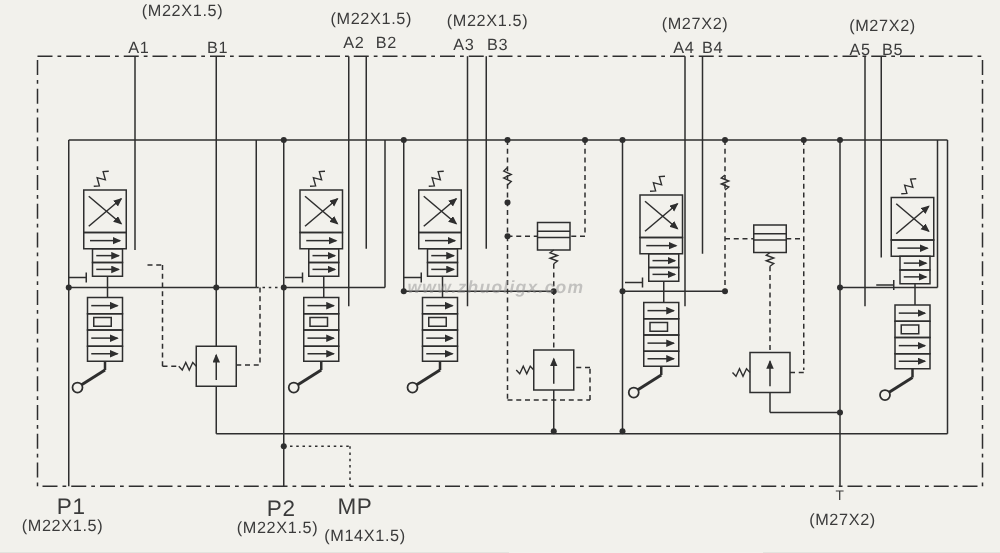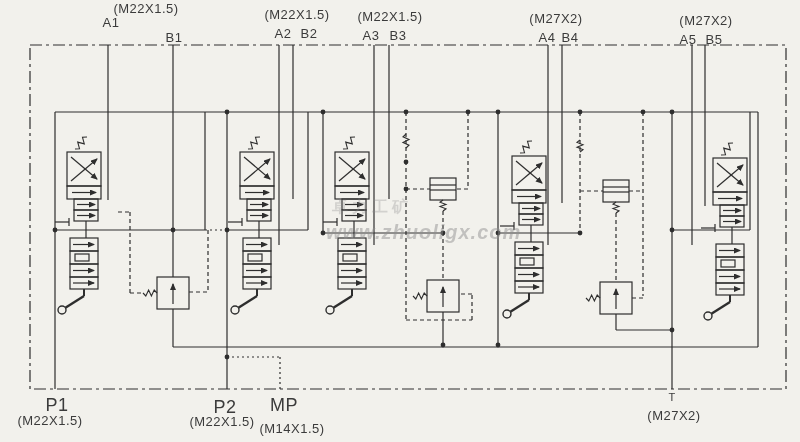--- a/index.html
+++ b/index.html
@@ -14,21 +14,21 @@
     font-size:13px;color:#3b3b3b;white-space:nowrap;letter-spacing:.5px;
     font-family:"Liberation Sans",sans-serif;line-height:1.1;
   }
   .lbl.big{font-size:18px;}
   .lbl.small{font-size:11px;}
   .wm{
     position:absolute;font-weight:bold;white-space:nowrap;
     font-family:"Liberation Sans",sans-serif;pointer-events:none;
   }
   .wm-cjk{left:332px;top:197px;font-size:16px;letter-spacing:4px;color:#8a8a8a;opacity:.30;}
-  .wm-url{left:326px;top:221px;font-size:20px;letter-spacing:1px;color:#8f8f8f;opacity:.48;font-style:italic;}
+  .wm-url{left:326px;top:221px;font-size:14px;letter-spacing:1px;color:#8f8f8f;opacity:.48;font-style:italic;}
 </style>
 </head>
 <body>
 
 <div class="stage">
 
   <svg id="schem" width="800" height="442" viewBox="0 0 800 442">
       <defs>
         <marker id="ah" markerWidth="8" markerHeight="8" refX="6" refY="3" orient="auto" markerUnits="userSpaceOnUse">
           <path d="M0,0 L7,3 L0,6 z" fill="#2e2e2e"></path>
@@ -267,21 +267,21 @@
         <circle cx="406" cy="162" r="2.4" fill="#2e2e2e" stroke="none"></circle>
         <circle cx="406" cy="189" r="2.4" fill="#2e2e2e" stroke="none"></circle>
         <circle cx="443" cy="345" r="2.4" fill="#2e2e2e" stroke="none"></circle>
         <circle cx="498" cy="345" r="2.4" fill="#2e2e2e" stroke="none"></circle>
         <circle cx="672" cy="330" r="2.4" fill="#2e2e2e" stroke="none"></circle>
         <circle cx="227" cy="357" r="2.4" fill="#2e2e2e" stroke="none"></circle>
       </g>
     </svg>
 
   <div class="lbl" style="left:146px;top:2px">(M22X1.5)</div>
-  <div class="lbl" style="left:111px;top:16px">A1</div>
+  <div class="lbl" style="left:111px;top:31px">A1</div>
   <div class="lbl" style="left:174px;top:31px">B1</div>
 
   <div class="lbl" style="left:297px;top:8px">(M22X1.5)</div>
   <div class="lbl" style="left:283px;top:27px">A2</div>
   <div class="lbl" style="left:309px;top:27px">B2</div>
 
   <div class="lbl" style="left:390px;top:10px">(M22X1.5)</div>
   <div class="lbl" style="left:371px;top:29px">A3</div>
   <div class="lbl" style="left:398px;top:29px">B3</div>
 
@@ -298,15 +298,14 @@
 
   <div class="lbl big" style="left:225px;top:398px">P2</div>
   <div class="lbl" style="left:222px;top:415px">(M22X1.5)</div>
 
   <div class="lbl big" style="left:284px;top:396px">MP</div>
   <div class="lbl" style="left:292px;top:422px">(M14X1.5)</div>
 
   <div class="lbl small" style="left:672px;top:391px">T</div>
   <div class="lbl" style="left:674px;top:409px">(M27X2)</div>
 
-  <div class="wm wm-cjk">卓力工矿</div>
   <div class="wm wm-url">www.zhuoligx.com</div>
 </div>
 
 </body></html>

